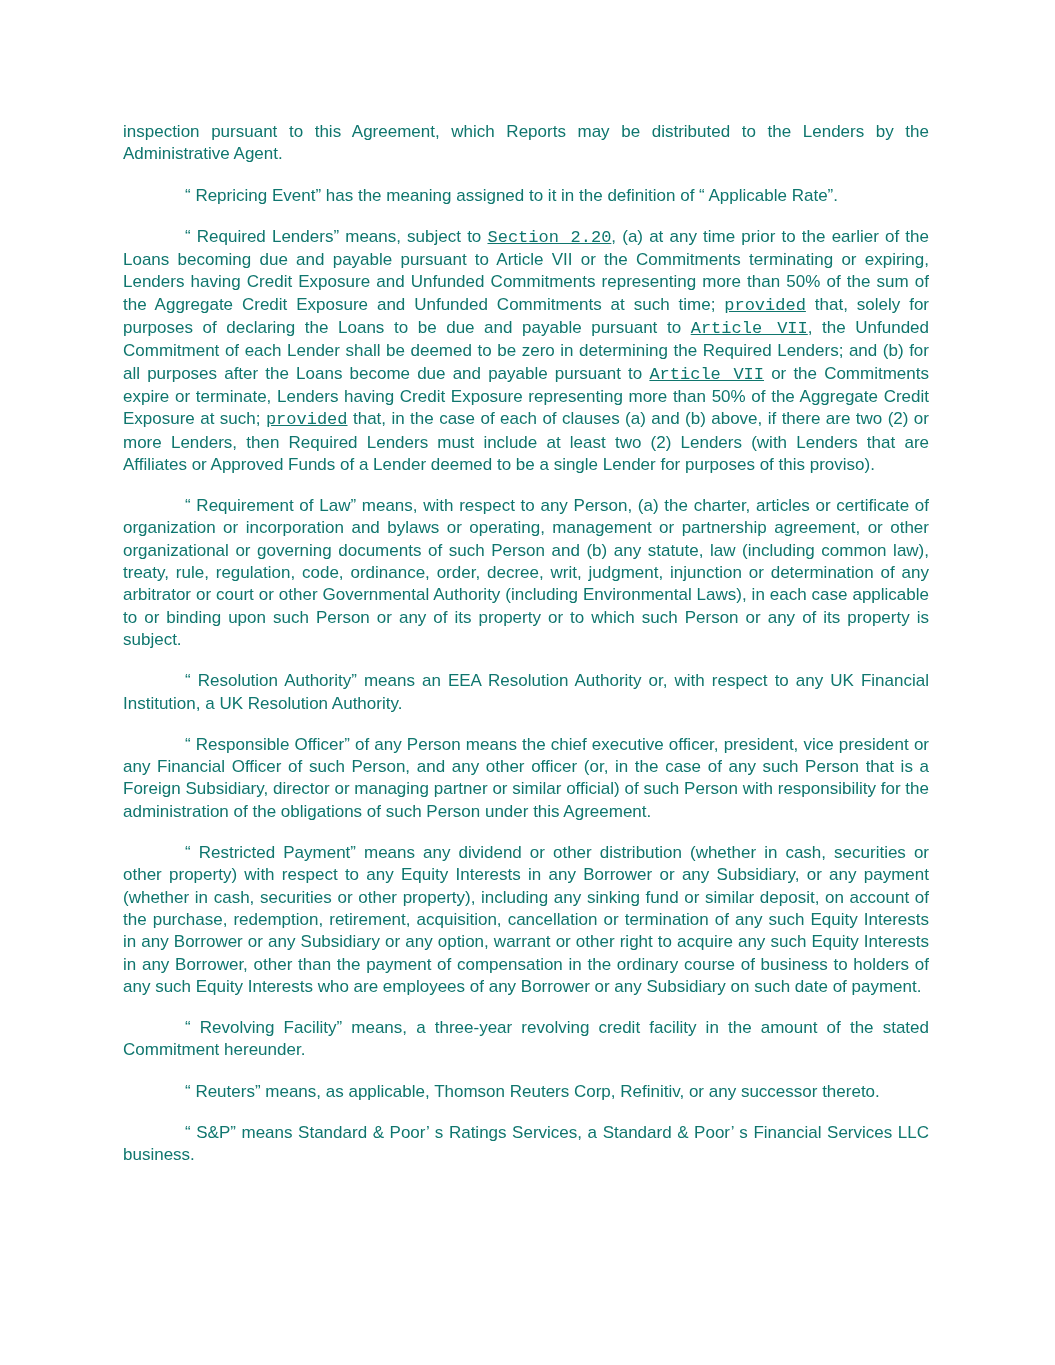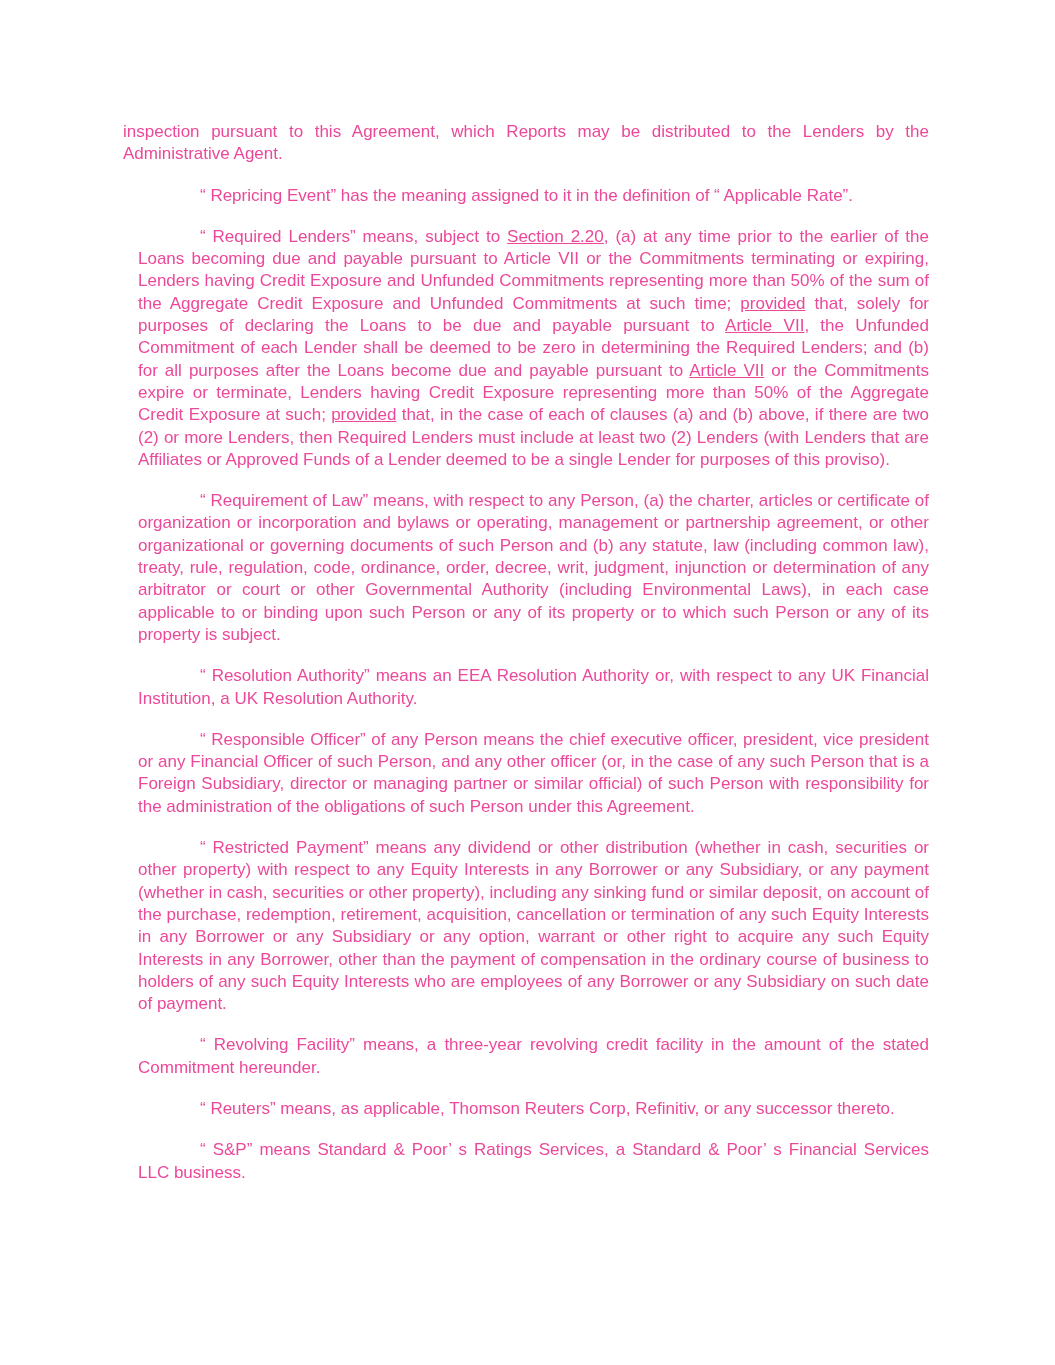--- a/index.html
+++ b/index.html
@@ -5,43 +5,43 @@
   html, body {
     margin: 0;
     padding: 0;
     background: #ffffff;
   }
   .page {
     position: relative;
     width: 1055px;
     height: 1365px;
     background: #ffffff;
-    color: #ec4899;
+    color: #0f766e;
     font-family: "Liberation Sans", "DejaVu Sans", sans-serif;
     overflow: hidden;
   }
   .doc-body {
     position: absolute;
     top: 121px;
     left: 123px;
     width: 806px;
     font-size: 17px;
     line-height: 22.3px;
     text-align: justify;
   }
   .doc-body p {
     margin: 0 0 19px 0;
     padding: 0;
   }
   .doc-body p.indent {
     text-indent: 62px;
-    margin-left: 15px;
   }
   .doc-body span.u {
     text-decoration: underline;
+    font-family: Liberation Mono, monospace;
   }
   .page-number {
     position: absolute;
     top: 1264px;
     left: 0;
     width: 100%;
     text-align: center;
     font-size: 16px;
     line-height: 20px;
   }

